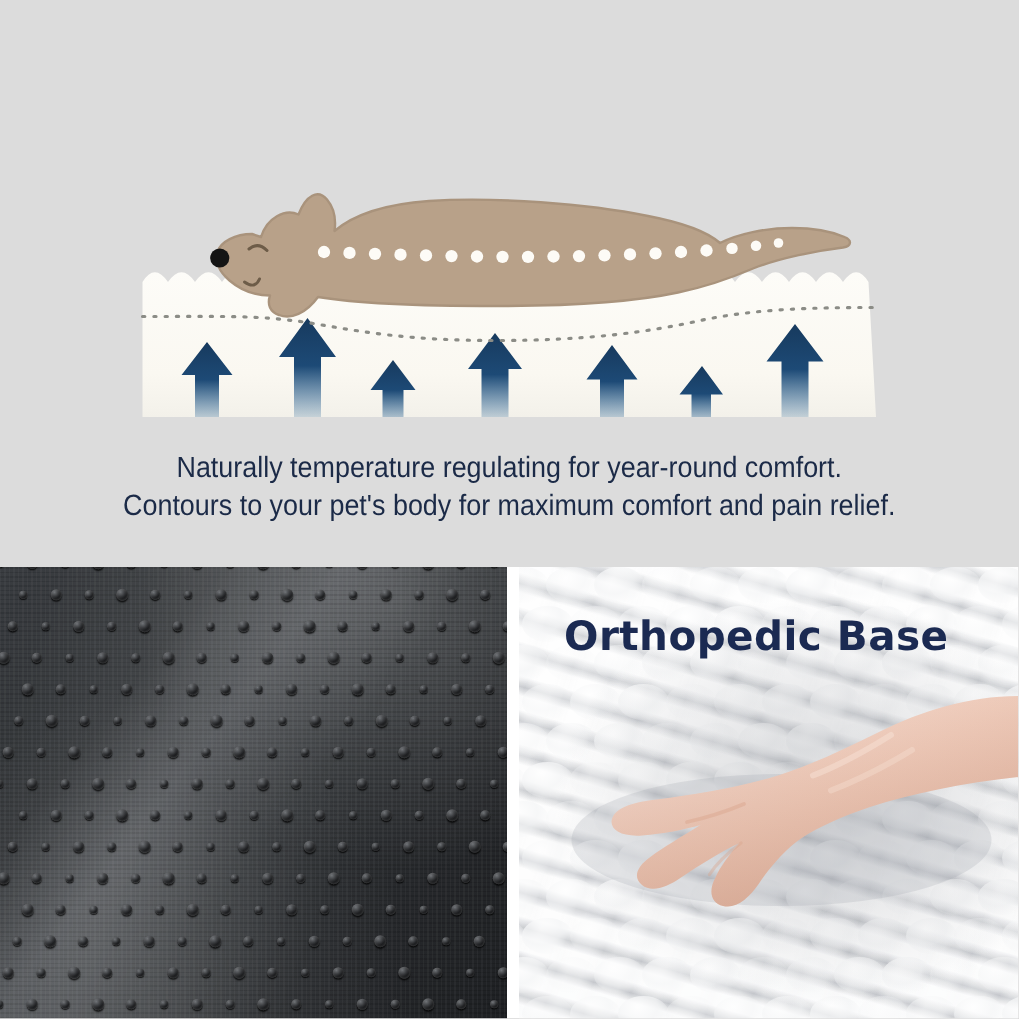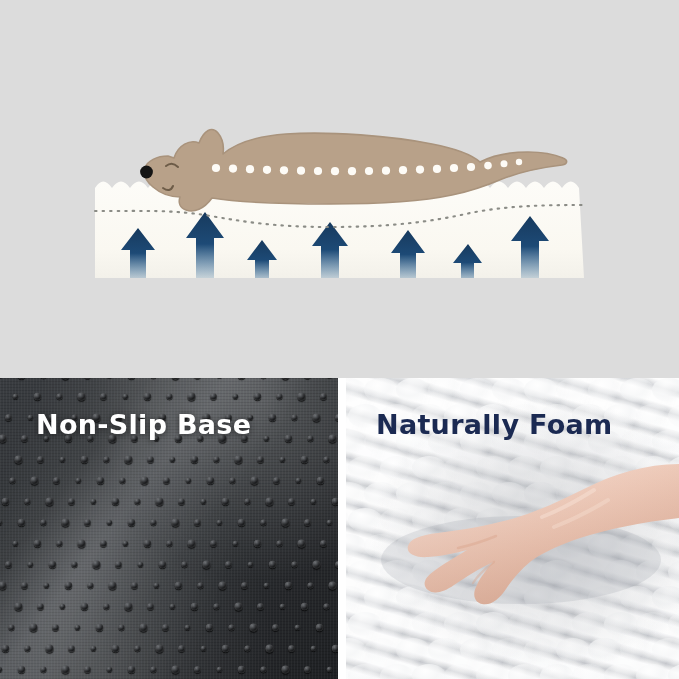--- a/index.html
+++ b/index.html
@@ -234,20 +234,24 @@
             <circle cx="454" cy="58" r="4.1"></circle>
               <circle cx="471" cy="57" r="4.1"></circle>
             <circle cx="488" cy="55.6" r="3.8"></circle>
               <circle cx="504" cy="53.8" r="3.5"></circle>
             <circle cx="519" cy="52" r="3.2"></circle>
           </g>
         </g>
       </svg>
     </div>
 
+    <div id="copy">
+      <div class="line">Naturally temperature regulating for year-round comfort.</div>
+      <div class="line">Contours to your pet's body for maximum comfort and pain relief.</div>
+    </div>
   </div>
 
   <div id="bottom-row">
 
     <div class="panel" id="panel-left">
       <div class="fabric"></div>
       <div class="weave"></div>
       <div class="sheen-left"></div>
       <div class="dots" id="dot-grid">
           <i style="left:6.0px;top:4.0px;transform:scale(0.78)"></i>
@@ -478,21 +482,20 @@
           <i style="left:159.8px;top:298.0px;transform:scale(0.87)"></i>
           <i style="left:181.8px;top:298.0px;transform:scale(1.14)"></i>
           <i style="left:203.8px;top:298.0px;transform:scale(0.96)"></i>
           <i style="left:225.8px;top:298.0px;transform:scale(0.78)"></i>
           <i style="left:247.8px;top:298.0px;transform:scale(1.05)"></i>
           <i style="left:269.8px;top:298.0px;transform:scale(0.87)"></i>
           <i style="left:291.8px;top:298.0px;transform:scale(1.14)"></i>
           <i style="left:313.8px;top:298.0px;transform:scale(0.96)"></i>
           <i style="left:335.8px;top:298.0px;transform:scale(0.78)"></i>
         </div>
-      <div class="panel-label" id="label-nonslip">Non-Slip Base</div>
     </div>
 
     <div class="panel" id="panel-right">
       <div class="foam"></div>
       <div class="foam-waves"></div>
       <div class="foam-bumps" id="bump-grid">
           <i style="left:6px;top:20px;opacity:0.44"></i>
           <i style="left:38px;top:20px;opacity:0.58"></i>
           <i style="left:70px;top:20px;opacity:0.72"></i>
           <i style="left:102px;top:20px;opacity:0.30"></i>
@@ -684,16 +687,16 @@
                    C200 173, 216 166, 234 160
                    C262 151, 296 144, 333 140 Z" fill="url(#skinShade)" opacity="0.55"></path>
 
           <path d="M248 112 C232 122, 214 132, 196 139" fill="none" stroke="#f7e2d6" stroke-width="4" opacity=".5" stroke-linecap="round"></path>
           <path d="M262 122 C244 133, 226 142, 208 149" fill="none" stroke="#f7e2d6" stroke-width="4" opacity=".38" stroke-linecap="round"></path>
           <path d="M150 158 C138 163, 126 167, 112 170" fill="none" stroke="#d9a48c" stroke-width="2.5" opacity=".45" stroke-linecap="round"></path>
           <path d="M148 184 C140 190, 132 197, 127 205" fill="none" stroke="#d9a48c" stroke-width="2.2" opacity=".4" stroke-linecap="round"></path>
         </svg>
       </div>
 
-      <div class="panel-label" id="label-ortho">Naturally Foam</div>
+      <div class="panel-label" id="label-ortho">Orthopedic Base</div>
     </div>
   </div>
 </div>
 
 </body></html>

